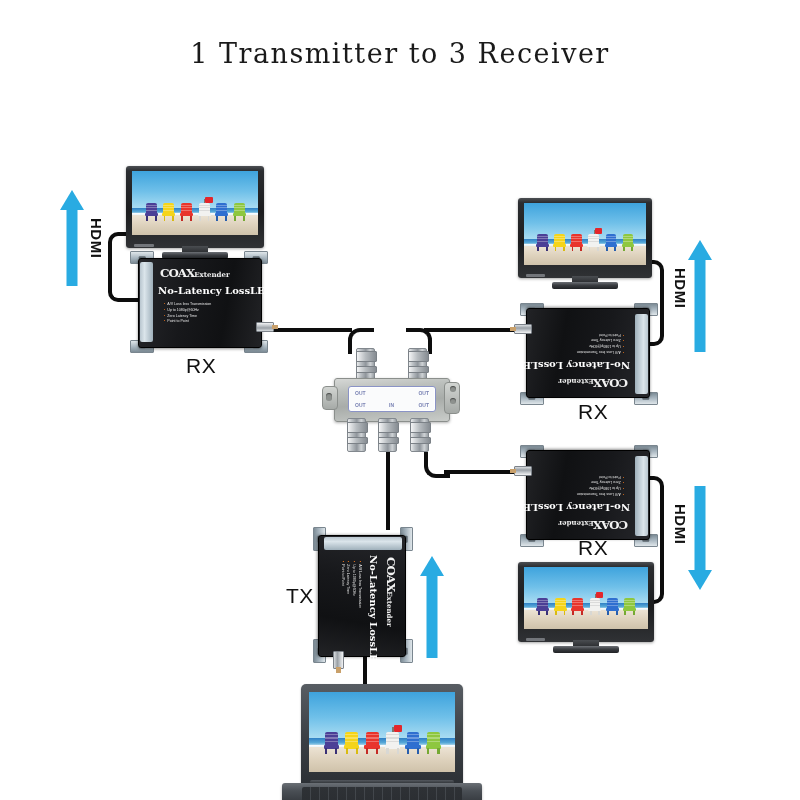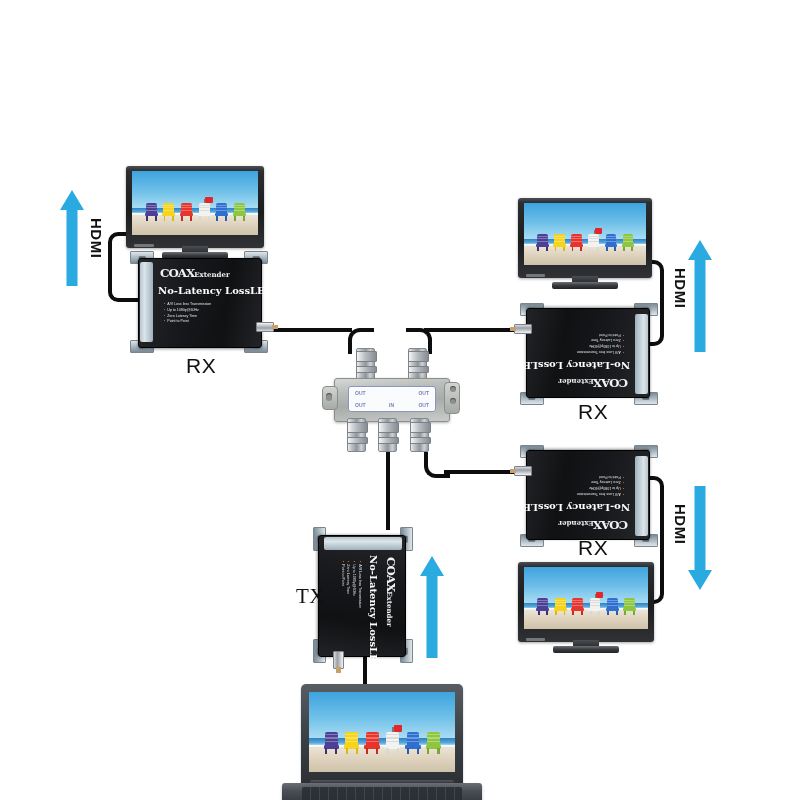--- a/index.html
+++ b/index.html
@@ -177,20 +177,21 @@
     border-radius:2px;opacity:.9;
   }
   .laptop .hinge{position:absolute;left:28px;top:96px;width:144px;height:4px;
     background:linear-gradient(180deg,#55595f,#2b2e32);border-radius:2px;}
 </style>
 </head>
 <body>
 
 <div id="stage">
 
+  <div class="title">1 Transmitter to 3 Receiver</div>
 
   <div class="cable" style="left:386px;top:452px;width:4px;height:78px;"></div>
 
   <div class="cableC" style="left:424px;top:452px;width:22px;height:22px;border-width:4px;border-top:none;border-right:none;border-radius:0 0 0 12px;"></div>
   <div class="cable" style="left:444px;top:470px;width:84px;height:4px;"></div>
 
   <div class="cableC" style="left:348px;top:328px;width:22px;height:22px;border-width:4px;border-bottom:none;border-right:none;border-radius:12px 0 0 0;"></div>
   <div class="cable" style="left:268px;top:328px;width:84px;height:4px;"></div>
 
   <div class="cableC" style="left:406px;top:328px;width:22px;height:22px;border-width:4px;border-bottom:none;border-left:none;border-radius:0 12px 0 0;"></div>
@@ -586,21 +587,21 @@
         <div>A/V Loss less Transmission</div>
         <div>Up to 1080p@60Hz</div>
         <div>Zero Latency Time</div>
         <div>Point to Point</div>
       </div>
     </div>
     <div class="fconn" style="left:116px;top:62px;width:16px;height:9px;">
       <div class="tip" style="right:-5px;top:2px;width:6px;height:5px;"></div>
     </div>
   </div>
-  <div class="lbl rx" style="left:296px;top:584px;font-family:Liberation Serif, serif;">TX</div>
+  <div class="lbl rx" style="left:286px;top:584px;">TX</div>
 
   <div class="arrow up" style="left:420px;top:556px;width:24px;height:102px;">
     <div class="head"></div>
       <div class="shaft"></div>
   </div>
 
   <div class="laptop" style="left:282px;top:684px;width:200px;height:128px;">
     <div class="lid"></div>
     <div class="lscreen">
       <div class="beach">

